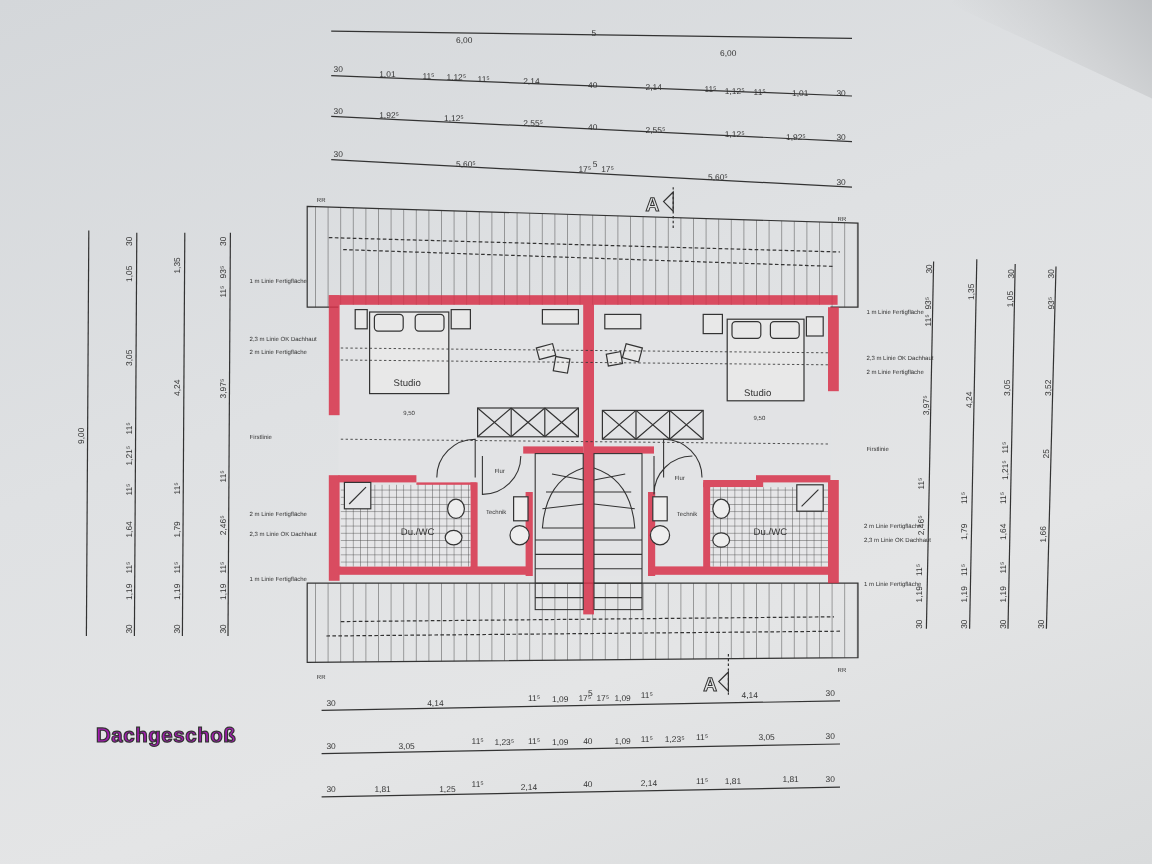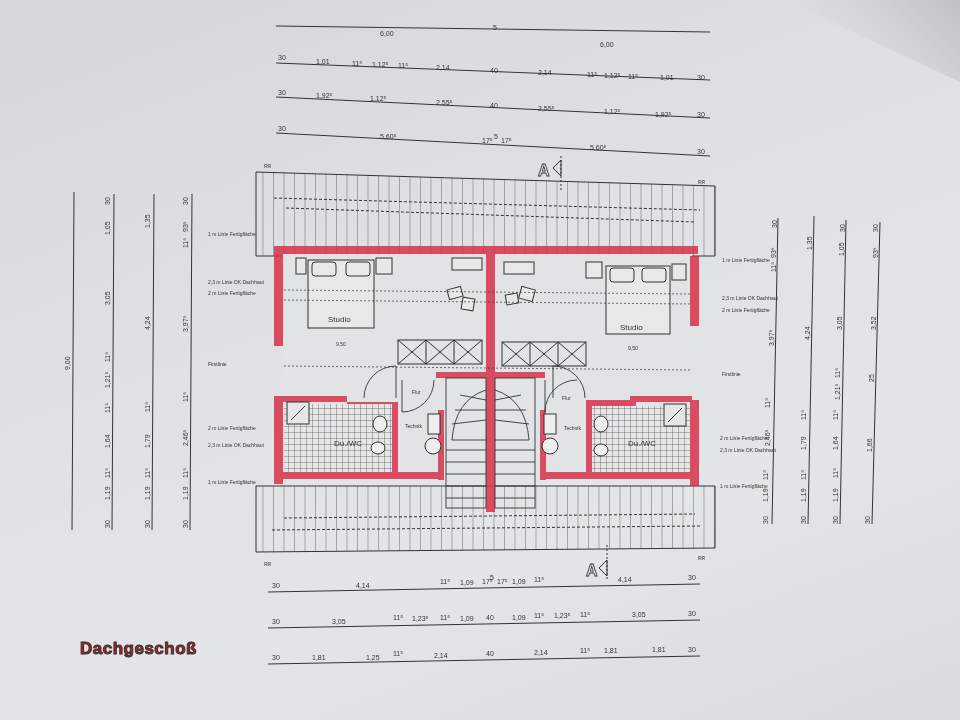--- a/index.html
+++ b/index.html
@@ -3,21 +3,21 @@
 <meta charset="utf-8">
 <style>
   html,body{margin:0;padding:0;}
   body{width:960px;height:720px;overflow:hidden;background:#cfd3d6;font-family:"Liberation Sans",sans-serif;position:relative;}
   .paper{position:absolute;left:0;top:0;width:960px;height:720px;background:linear-gradient(160deg,#d4d7da 0%,#dfe1e3 40%,#e4e5e6 70%,#d9dbdc 100%);}
   .shadow-edge{position:absolute;right:-40px;top:-30px;width:200px;height:80px;background:linear-gradient(200deg,#b9bcbf 0%,#d0d2d4 60%,rgba(0,0,0,0) 100%);transform:rotate(25deg);}
   svg{position:absolute;left:0;top:0;}
   .dimtxt{font-family:"Liberation Sans Narrow","Liberation Sans",sans-serif;font-size:7px;fill:#333;}
   .note{font-size:5px;fill:#333;}
   .room{font-size:8px;fill:#333;}
-  .title{position:absolute;left:80px;top:639px;font-size:17px;font-weight:bold;color:#b91c1c;-webkit-text-stroke:1px #333;letter-spacing:0.5px;}
+  .title{position:absolute;left:80px;top:603px;font-size:17px;font-weight:bold;color:#a21caf;-webkit-text-stroke:1px #333;letter-spacing:0.5px;}
 </style>
 </head>
 <body>
 
 <div class="paper"></div>
 <div class="shadow-edge"></div>
 
 <svg width="960" height="720" viewBox="0 0 960 720">
   <defs>
     <pattern id="tiles" width="6" height="6" patternUnits="userSpaceOnUse">

